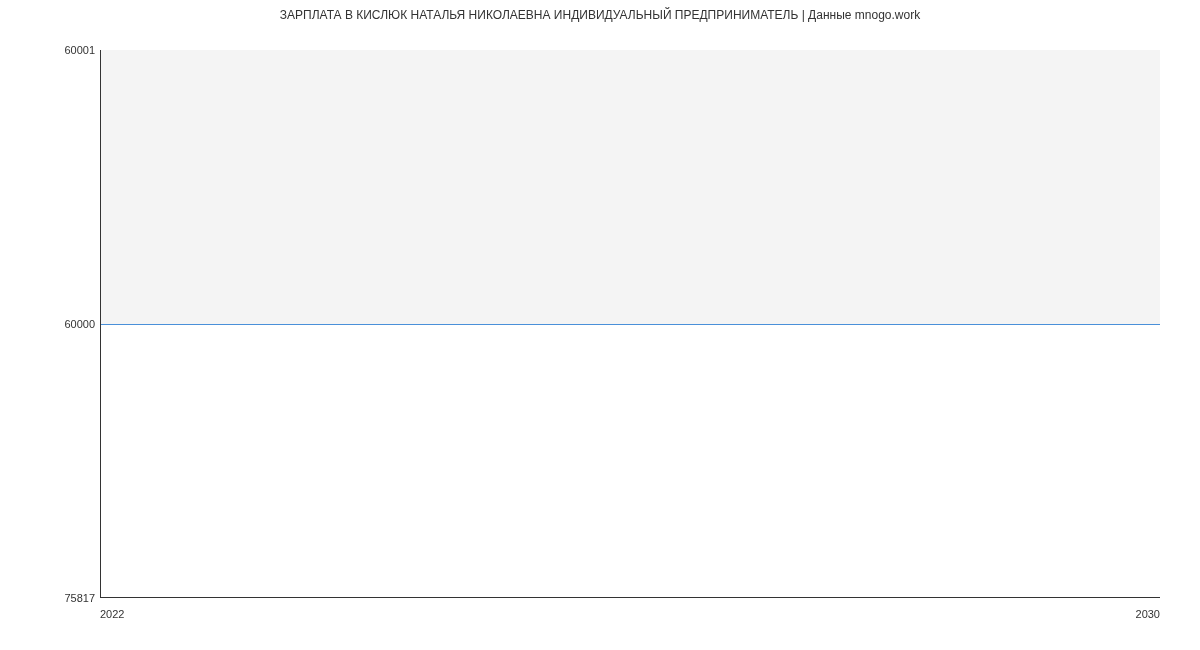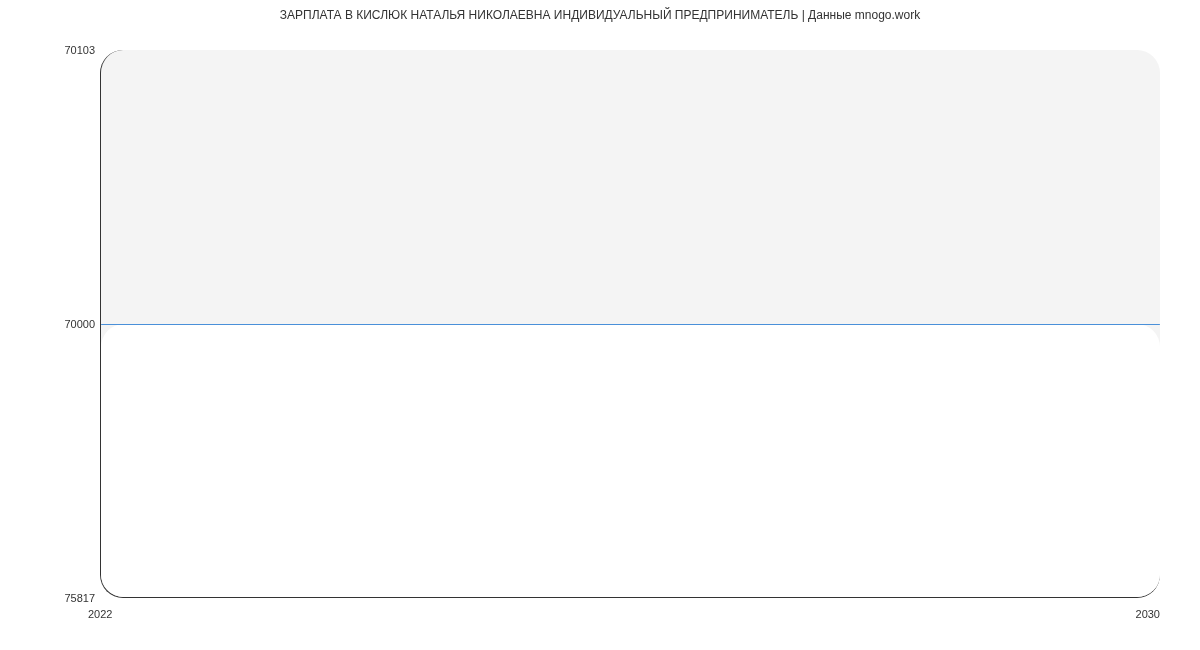--- a/index.html
+++ b/index.html
@@ -1,19 +1,18 @@
 <!DOCTYPE html>
 <html><head>
   <meta charset="utf-8">
   <style>
     * {
       margin: 0;
       padding: 0;
       box-sizing: border-box;
-      border-radius: 23px;
     }
     body {
       font-family: Arial, sans-serif;
       background: #ffffff;
       width: 1200px;
       height: 650px;
       position: relative;
     }
     .chart-container {
       position: absolute;
@@ -70,33 +69,33 @@
     .y-tick-top { top: 50px; }
     .y-tick-mid { top: 324px; }
     .y-tick-bot { top: 598px; }
     .x-tick {
       position: absolute;
       top: 608px;
       font-size: 11px;
       color: #333333;
       transform: translateX(-50%);
     }
-    .x-tick-left { left: 88px; transform: none; }
+    .x-tick-left { left: 100px; transform: none; }
     .x-tick-right { left: 1160px; transform: translateX(-100%); }
   </style>
 </head>
 <body>
 
 <div class="chart-container">
   <div class="chart-title">ЗАРПЛАТА В КИСЛЮК НАТАЛЬЯ НИКОЛАЕВНА ИНДИВИДУАЛЬНЫЙ ПРЕДПРИНИМАТЕЛЬ | Данные mnogo.work</div>
 
   <div class="plot-area">
     <div class="white-lower"></div>
     <div class="data-line"></div>
   </div>
 
-  <div class="y-tick y-tick-top">70103</div>
-  <div class="y-tick y-tick-mid">70000</div>
+  <div class="y-tick y-tick-top">60001</div>
+  <div class="y-tick y-tick-mid">60000</div>
   <div class="y-tick y-tick-bot">75817</div>
 
   <div class="x-tick x-tick-left">2022</div>
   <div class="x-tick x-tick-right">2030</div>
 </div>
 
 </body></html>

